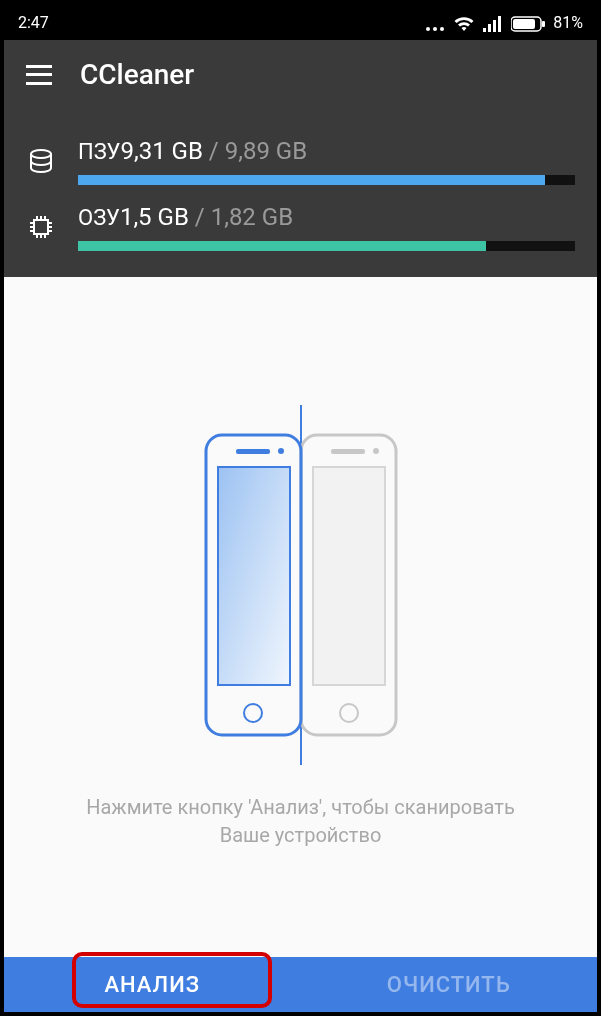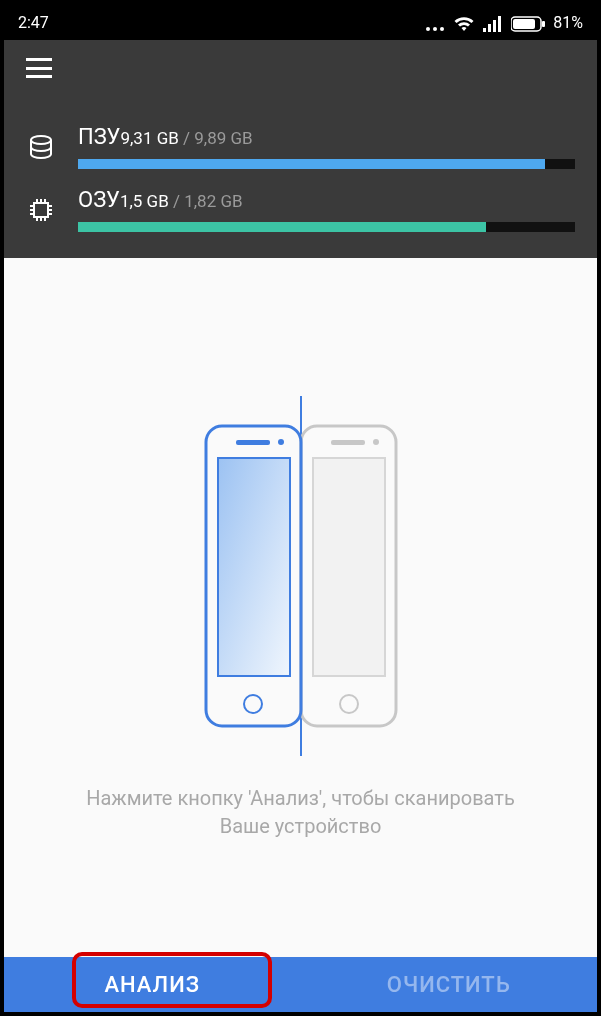--- a/index.html
+++ b/index.html
@@ -11,21 +11,21 @@
   .appbar { background: #3a3a3a; color: #fff; padding: 18px 22px; display: flex; align-items: center; gap: 28px; }
   .hamburger { width: 26px; height: 20px; display: flex; flex-direction: column; justify-content: space-between; cursor: pointer; }
   .hamburger .bar { height: 3px; background: #fff; width: 100%; }
   .app-title { font-size: 28px; font-weight: 500; }
   .stats { background: #3a3a3a; padding: 10px 22px 26px 22px; color: #fff; }
   .stat-row { display: flex; align-items: center; gap: 22px; margin-top: 18px; }
   .stat-icon { width: 30px; flex: 0 0 30px; display: flex; align-items: center; justify-content: center; }
   .stat-body { flex: 1; }
   .stat-line { display: flex; align-items: baseline; }
   .stat-label { font-size: 22px; color: #fff; }
-  .stat-val { font-size: 17px; }
+  .stat-val { font-size: 24px; }
   .stat-used { color: #fff; }
   .stat-total { color: #9a9a9a; }
   .bar-track { height: 10px; background: #111; margin-top: 10px; position: relative; }
   .bar-fill { height: 100%; }
   .blue { background: #4ea8ef; }
   .teal { background: #3cc4a5; }
   .main { flex: 1; background: #fafafa; display: flex; flex-direction: column; align-items: center; justify-content: center; padding: 18px; position: relative; }
   .phone-illustration { width: 240px; height: 360px; position: relative; margin-top: 20px; }
   .message { color: #a8a8a8; font-size: 20px; text-align: center; margin-top: 28px; line-height: 1.4; }
   .bottombar { height: 55px; display: flex; }
@@ -71,20 +71,21 @@
       <span>81%</span>
     </div>
   </div>
 
   <div class="appbar">
     <div class="hamburger">
       <div class="bar"></div>
         <div class="bar"></div>
         <div class="bar"></div>
     </div>
+    <div class="app-title">CCleaner</div>
   </div>
 
   <div class="stats">
     <div class="stat-row">
       <div class="stat-icon">
         <svg width="26" height="26" viewBox="0 0 26 26">
             <ellipse cx="13" cy="6" rx="10" ry="4" fill="none" stroke="#fff" stroke-width="2"></ellipse>
             <path d="M3 6 V13 A10 4 0 0 0 23 13 V6" fill="none" stroke="#fff" stroke-width="2"></path>
             <path d="M3 13 V20 A10 4 0 0 0 23 20 V13" fill="none" stroke="#fff" stroke-width="2"></path>
           </svg>

